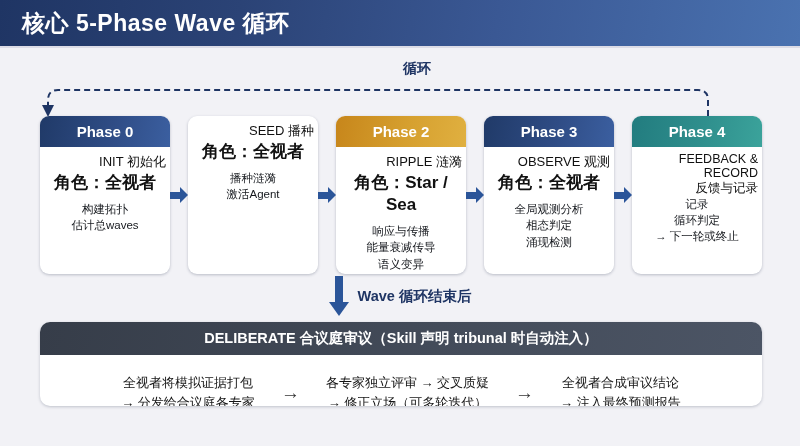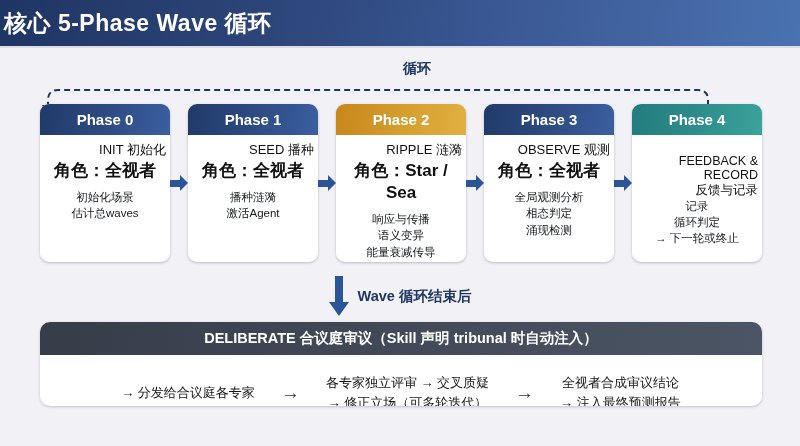--- a/index.html
+++ b/index.html
@@ -24,21 +24,21 @@
     background: linear-gradient(100deg, #1f3564 0%, #2b4376 30%, #3a5894 62%, #4a72b0 100%);
     display: flex;
     align-items: center;
     border-bottom: 2px solid #dcdce6;
   }
   #header-title {
     color: #ffffff;
     font-size: 23px;
     font-weight: bold;
     letter-spacing: 0.5px;
-    padding-left: 4px;
+    padding-left: 22px;
     white-space: nowrap;
   }
 
   
   #loop-label {
     position: absolute;
     left: 0; top: 60px;
     width: 800px;
     text-align: center;
     font-size: 14px;
@@ -48,21 +48,21 @@
   }
   #loop-arrow-svg {
     position: absolute;
     left: 0; top: 76px;
     width: 800px; height: 42px;
   }
 
   
   #phase-row {
     position: absolute;
-    left: 40px; top: 104px;
+    left: 40px; top: 116px;
     width: 724px; height: 158px;
     display: flex;
     align-items: flex-start;
   }
   .phase-card {
     width: 130px;
     height: 158px;
     background: #ffffff;
     border-radius: 9px;
     box-shadow: 0 1px 3px rgba(40,50,80,0.28);
@@ -103,21 +103,21 @@
     margin-bottom: 7px;
   }
   .phase-items {
     font-size: 11.5px;
     line-height: 1.42;
     color: #15181d;
   }
   .phase-item { white-space: nowrap; }
 
   
-  .phase-card.compact .phase-body { padding-top: 19px; }
+  .phase-card.compact .phase-body { padding-top: 5px; }
   .phase-card.compact .phase-title { font-size: 12.5px; line-height: 1.15; }
   .phase-card.compact .phase-role { margin-bottom: 3px; }
   .phase-card.compact .phase-items { line-height: 1.38; }
 
   
   .step-arrow {
     width: 18px;
     height: 158px;
     display: flex;
     align-items: center;
@@ -235,35 +235,34 @@
 </svg>
 
 <div id="phase-row">
 
   <div class="phase-card">
     <div class="phase-head navy">Phase 0</div>
     <div class="phase-body">
       <div class="phase-title">INIT 初始化</div>
       <div class="phase-role">角色：全视者</div>
       <div class="phase-items">
-        <div class="phase-item">初始化场景</div>
+        <div class="phase-item">构建拓扑</div>
         <div class="phase-item">估计总waves</div>
       </div>
     </div>
   </div>
 
   <div class="step-arrow">
     <span class="arrow-glyph">
       <span class="shaft"></span>
         <span class="head"></span>
     </span>
   </div>
 
   <div class="phase-card">
-    <div class="phase-head navy">Phase 1</div>
     <div class="phase-body">
       <div class="phase-title">SEED 播种</div>
       <div class="phase-role">角色：全视者</div>
       <div class="phase-items">
         <div class="phase-item">播种涟漪</div>
         <div class="phase-item">激活Agent</div>
       </div>
     </div>
   </div>
 
@@ -274,22 +273,22 @@
     </span>
   </div>
 
   <div class="phase-card">
     <div class="phase-head orange">Phase 2</div>
     <div class="phase-body">
       <div class="phase-title">RIPPLE 涟漪</div>
       <div class="phase-role">角色：Star / Sea</div>
       <div class="phase-items">
         <div class="phase-item">响应与传播</div>
+        <div class="phase-item">能量衰减传导</div>
         <div class="phase-item">语义变异</div>
-        <div class="phase-item">能量衰减传导</div>
       </div>
     </div>
   </div>
 
   <div class="step-arrow">
     <span class="arrow-glyph">
       <span class="shaft"></span>
         <span class="head"></span>
     </span>
   </div>
@@ -338,20 +337,21 @@
       <span class="head"></span>
   </span>
   <span id="down-label">Wave 循环结束后</span>
 </div>
 
 <div id="deliberate-panel">
   <div id="deliberate-head">DELIBERATE 合议庭审议（Skill 声明 tribunal 时自动注入）</div>
   <div id="deliberate-body">
 
     <div class="del-col">
+      <div>全视者将模拟证据打包</div>
       <div>→ 分发给合议庭各专家</div>
     </div>
 
     <div class="del-sep">→</div>
 
     <div class="del-col">
       <div>各专家独立评审 → 交叉质疑</div>
       <div>→ 修正立场（可多轮迭代）</div>
     </div>
 

